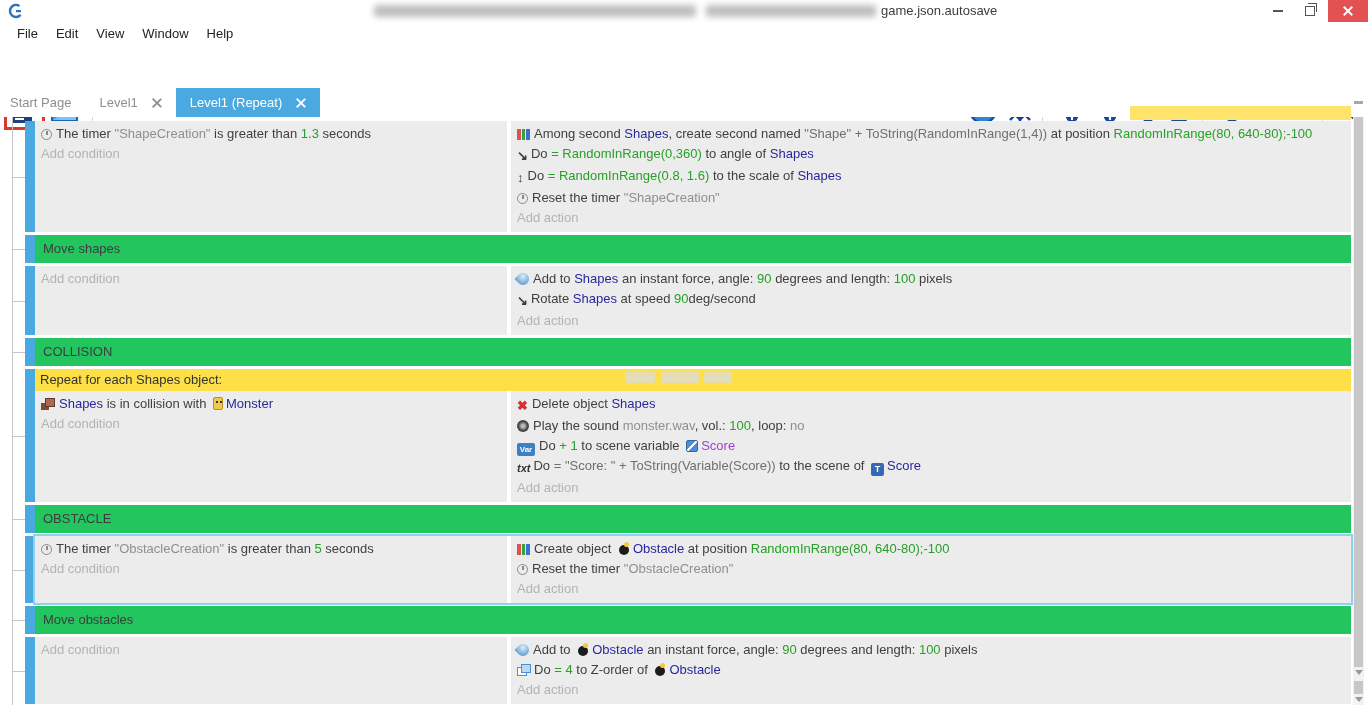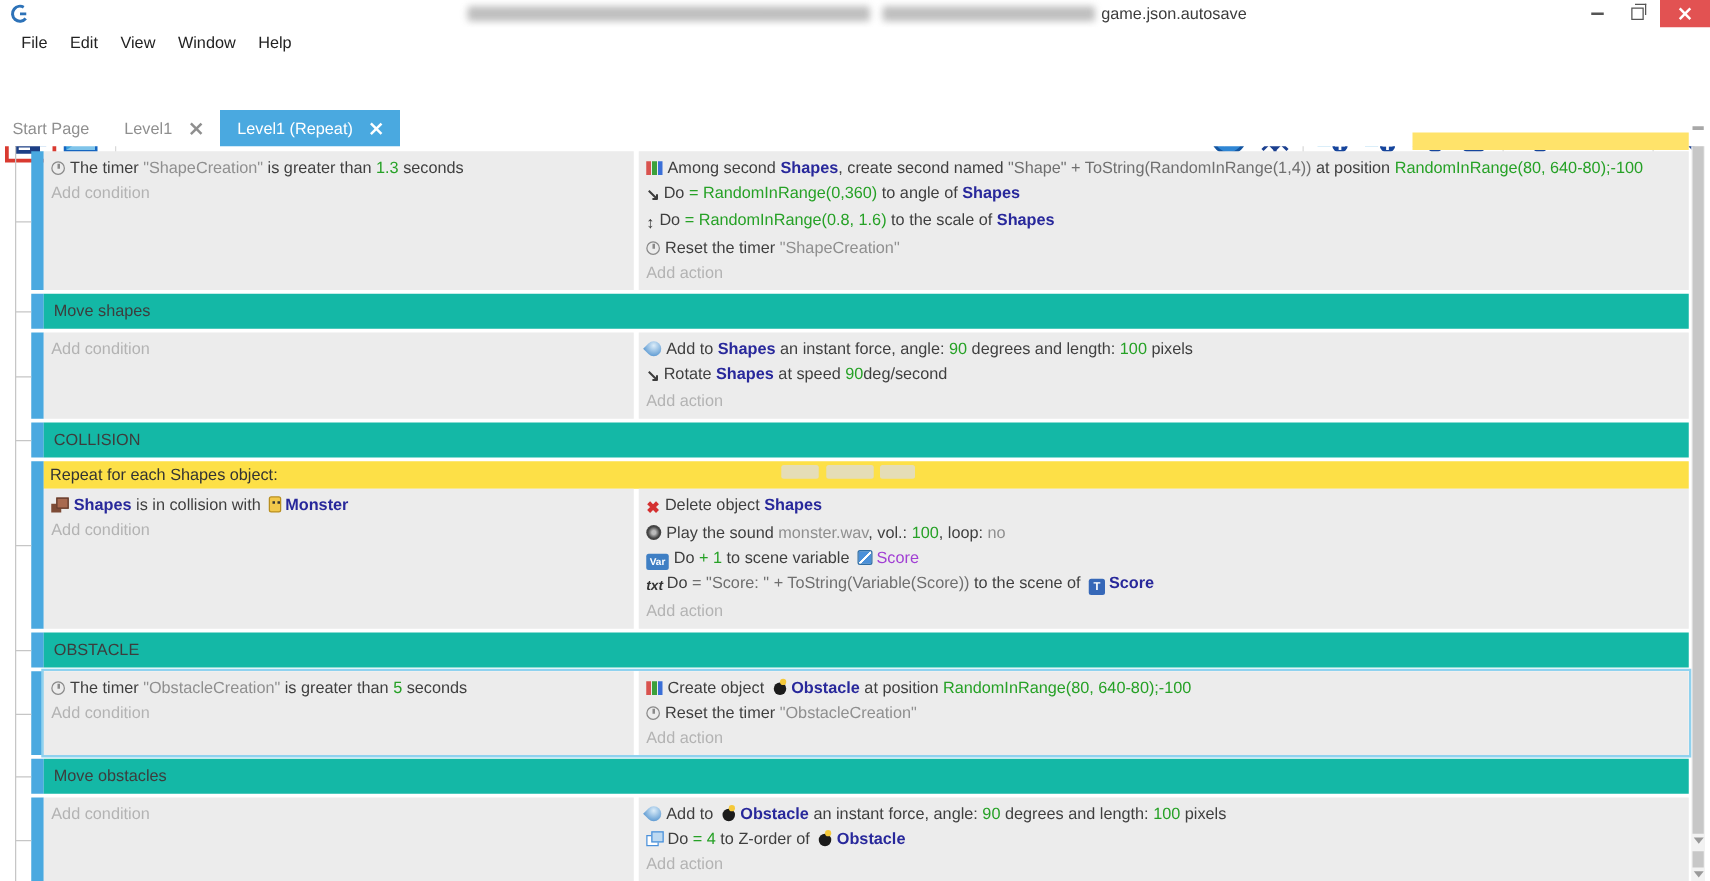--- a/index.html
+++ b/index.html
@@ -48,34 +48,34 @@
   .tab.active .tab-close::before,.tab.active .tab-close::after{background:#fff}
   .tab-close::before{transform:rotate(45deg)}
   .tab-close::after{transform:rotate(-45deg)}
 
   
   .sheet{position:absolute;left:0;top:117px;width:1351px;height:588px;box-sizing:border-box;padding:4px 0 0 25px}
   .tree-line{position:absolute;left:12px;top:117px;width:1px;height:588px;background:#c6c6c6}
   .row{display:flex;margin-bottom:3px;position:relative}
   .row::before{content:'';position:absolute;left:-13px;top:50%;width:13px;height:1px;background:#c6c6c6}
   .strip{width:10px;background:#4aa9e0;flex:none}
-  .comment{flex:1;background:#14b8a6;padding:5px 8px;line-height:18px;color:#3d3d3d}
+  .comment{flex:1;background:#22c55e;padding:5px 8px;line-height:18px;color:#3d3d3d}
   .ev-body{flex:1;min-width:0}
   .ev-body.selected{box-shadow:0 0 0 2px #8fd2ef;position:relative;z-index:2}
   .ev-header{background:#fde047;padding:1px 5px 2px;line-height:19px;color:#333}
   .cols{display:flex;gap:4px}
   .col{box-sizing:border-box;padding:3px 6px 4px 6px;background:#ececec}
   .col.cond{width:472px;flex:none}
   .col.act{flex:1;min-width:0}
   .line{line-height:20px}
   .add{color:#b3b3b3;line-height:20px}
 
   .s-n{color:#3f3f3f}
   .s-g{color:#26a126}
-  .s-o{color:#28289b;font-weight:bold}
+  .s-o{color:#28289b;font-weight:normal}
   .s-q{color:#8f8f8f}
   .s-x{color:#6f6f6f}
   .s-p{color:#a13fd4}
 
   
   .icon{display:inline-block;vertical-align:-2px;margin:0 4px 0 0;position:relative}
   .i-timer-icon{width:11px;height:11px;border:1.5px solid #8a8a8a;border-radius:50%;box-sizing:border-box}
   .i-timer-icon::after{content:'';position:absolute;left:4px;top:1px;width:1.5px;height:4px;background:#8a8a8a}
   .i-create-object-icon{width:13px;height:11px;background:
      linear-gradient(to right,#d9534f 0 30%,#ececec 30% 36%,#3ba13b 36% 64%,#ececec 64% 70%,#3a6fd8 70% 100%)}

